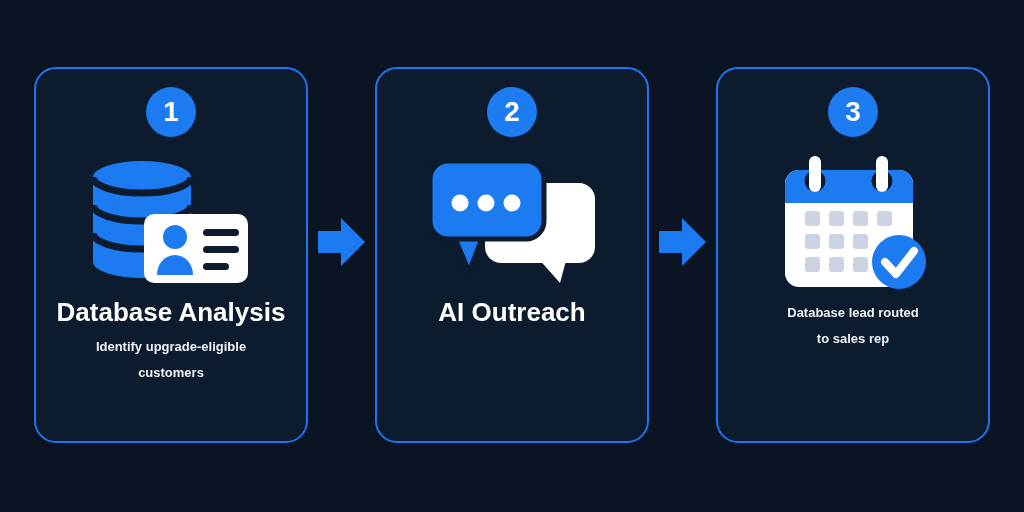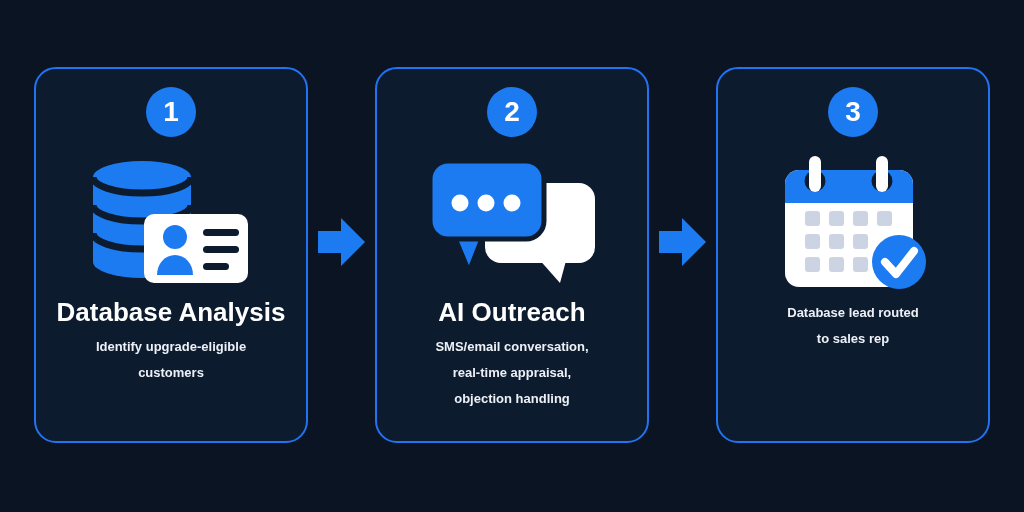--- a/index.html
+++ b/index.html
@@ -120,23 +120,20 @@
         <g>
           <polygon class="fill-blue" points="22,70 55,70 39,111" stroke="var(--card-background)" stroke-width="5"></polygon>
           <rect class="fill-blue" x="0" y="0" width="114" height="78" rx="18" stroke="var(--card-background)" stroke-width="5"></rect>
           <circle class="fill-white" cx="30" cy="42" r="8.5"></circle>
           <circle class="fill-white" cx="56" cy="42" r="8.5"></circle>
           <circle class="fill-white" cx="82" cy="42" r="8.5"></circle>
         </g>
       </svg>
     </div>
     <h2 class="step-title">AI Outreach</h2>
-    <p class="step-subtitle">SMS/email conversation,
-real-time appraisal,
-objection handling</p>
   </section>
 
   <div class="connector">
     <svg width="48" height="50" viewBox="0 0 48 50">
       <polygon class="fill-blue" points="0,14 23,14 23,1 47,25 23,49 23,36 0,36"></polygon>
     </svg>
   </div>
 
   <section class="step-card">
     <div class="step-badge">

